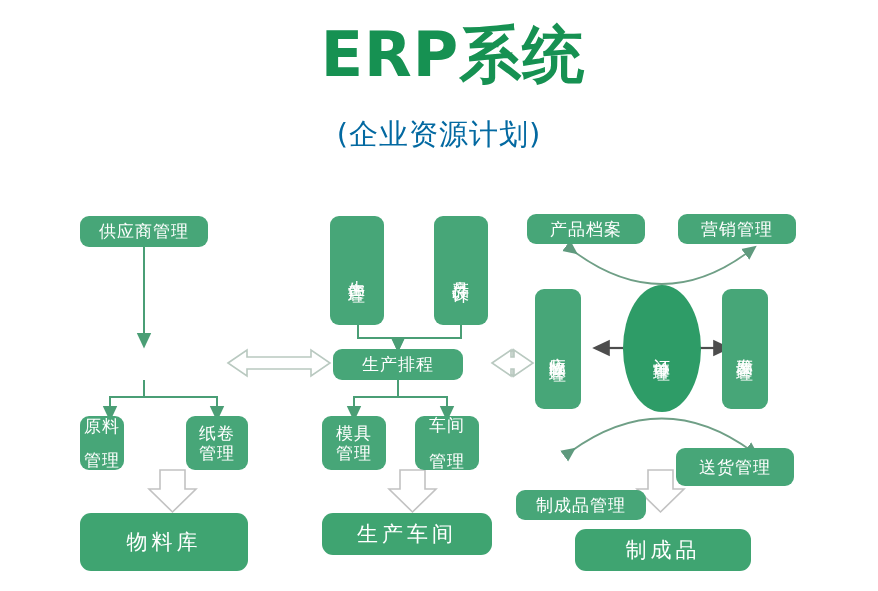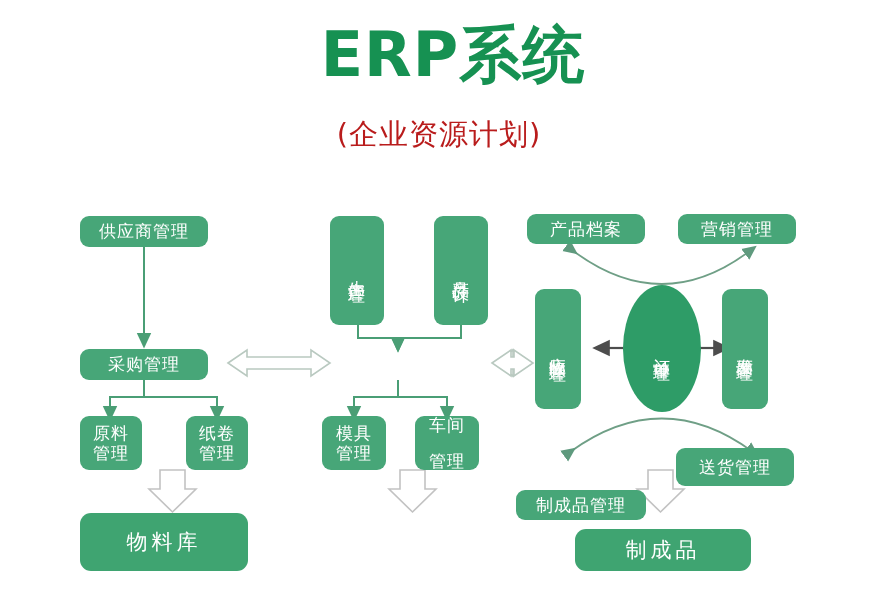--- a/index.html
+++ b/index.html
@@ -38,21 +38,21 @@
     line-height: 1.05;
     padding-left: 14px;
   }
   .subtitle {
     position: absolute;
     left: 0;
     top: 115px;
     width: 878px;
     text-align: center;
     font-size: 29px;
-    color: #b91c1c;
+    color: #0369a1;
     letter-spacing: 1px;
   }
 
   
   .node {
     position: absolute;
     box-sizing: border-box;
     background: #47a678;
     color: #ffffff;
     display: flex;
@@ -163,49 +163,50 @@
       <path d="M570,452 Q662,385 753,452" fill="none" stroke="#6f9f86" stroke-width="1.8" marker-start="url(#curveHead)" marker-end="url(#curveHead)"></path>
     </g>
 
     <g>
       <path d="M648,470 L673,470 L673,489 L684,489 L660.5,512 L637,489 L648,489 Z" fill="#ffffff" stroke="#c2c2c2" stroke-width="1.6"></path>
     </g>
   </svg>
 
   <div class="node" style="left:80px; top:216px; width:128px; height:31px;">供应商管理</div>
 
-  <div class="node" style="left:80px; top:349px; width:128px; height:31px;">采购管理</div>
-
-  <div class="node two-line" style="left:80px; top:416px; width:62px; height:54px;">
+
+  <div class="node two-line" style="left:80px; top:416px; width:44px; height:54px;justify-content:space-between;">
     <span>原料</span>
     <span>管理</span>
   </div>
 
   <div class="node two-line" style="left:186px; top:416px; width:62px; height:54px;">
     <span>纸卷</span>
     <span>管理</span>
   </div>
 
   <div class="node terminal" style="left:80px; top:513px; width:168px; height:58px;">物料库</div>
 
   <div class="node vert" style="left:330px; top:216px; width:54px; height:109px;">生产管理</div>
 
   <div class="node vert" style="left:434px; top:216px; width:54px; height:109px;">产品设计</div>
 
+  <div class="node" style="left:333px; top:349px; width:130px; height:31px;">生产排程</div>
 
   <div class="node two-line" style="left:322px; top:416px; width:64px; height:54px;">
     <span>模具</span>
     <span>管理</span>
   </div>
 
   <div class="node two-line" style="left:415px; top:416px; width:64px; height:54px;gap:15px;">
     <span>车间</span>
     <span>管理</span>
   </div>
 
+  <div class="node terminal" style="left:322px; top:513px; width:170px; height:42px;">生产车间</div>
 
   <div class="node" style="left:527px; top:214px; width:118px; height:30px;">产品档案</div>
 
   <div class="node" style="left:678px; top:214px; width:118px; height:30px;">营销管理</div>
 
   <div class="node vert" style="left:535px; top:289px; width:46px; height:120px;">应收款管理</div>
 
   <div class="node oval" style="left:623px; top:285px; width:78px; height:127px;">订单管理</div>
 
   <div class="node vert" style="left:722px; top:289px; width:46px; height:120px;">发票管理</div>

